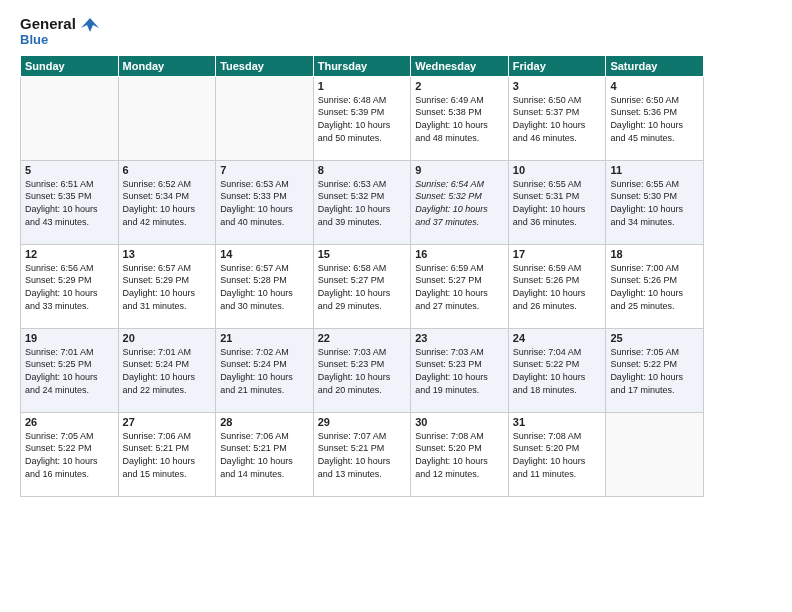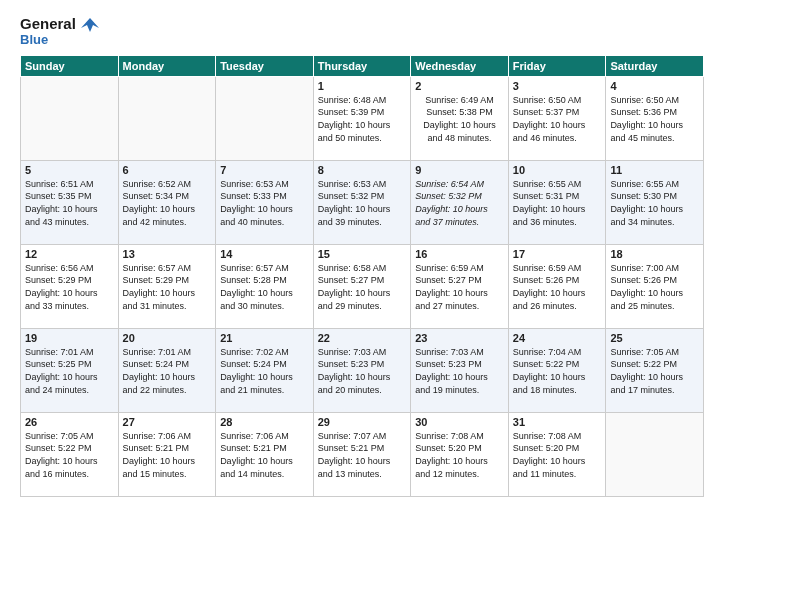--- a/index.html
+++ b/index.html
@@ -121,21 +121,21 @@
           <td class="empty-cell"></td>
           <td>
             <span class="day-num">1</span>
             <div class="day-info" style="white-space: pre-line;">Sunrise: 6:48 AM
 Sunset: 5:39 PM
 Daylight: 10 hours
 and 50 minutes.</div>
           </td>
           <td>
             <span class="day-num">2</span>
-            <div class="day-info" style="white-space: pre-line; text-align: center;">Sunrise: 6:49 AM
+            <div class="day-info" style="white-space: pre-line;">Sunrise: 6:49 AM
 Sunset: 5:38 PM
 Daylight: 10 hours
 and 48 minutes.</div>
           </td>
           <td>
             <span class="day-num">3</span>
             <div class="day-info" style="white-space: pre-line;">Sunrise: 6:50 AM
 Sunset: 5:37 PM
 Daylight: 10 hours
 and 46 minutes.</div>

